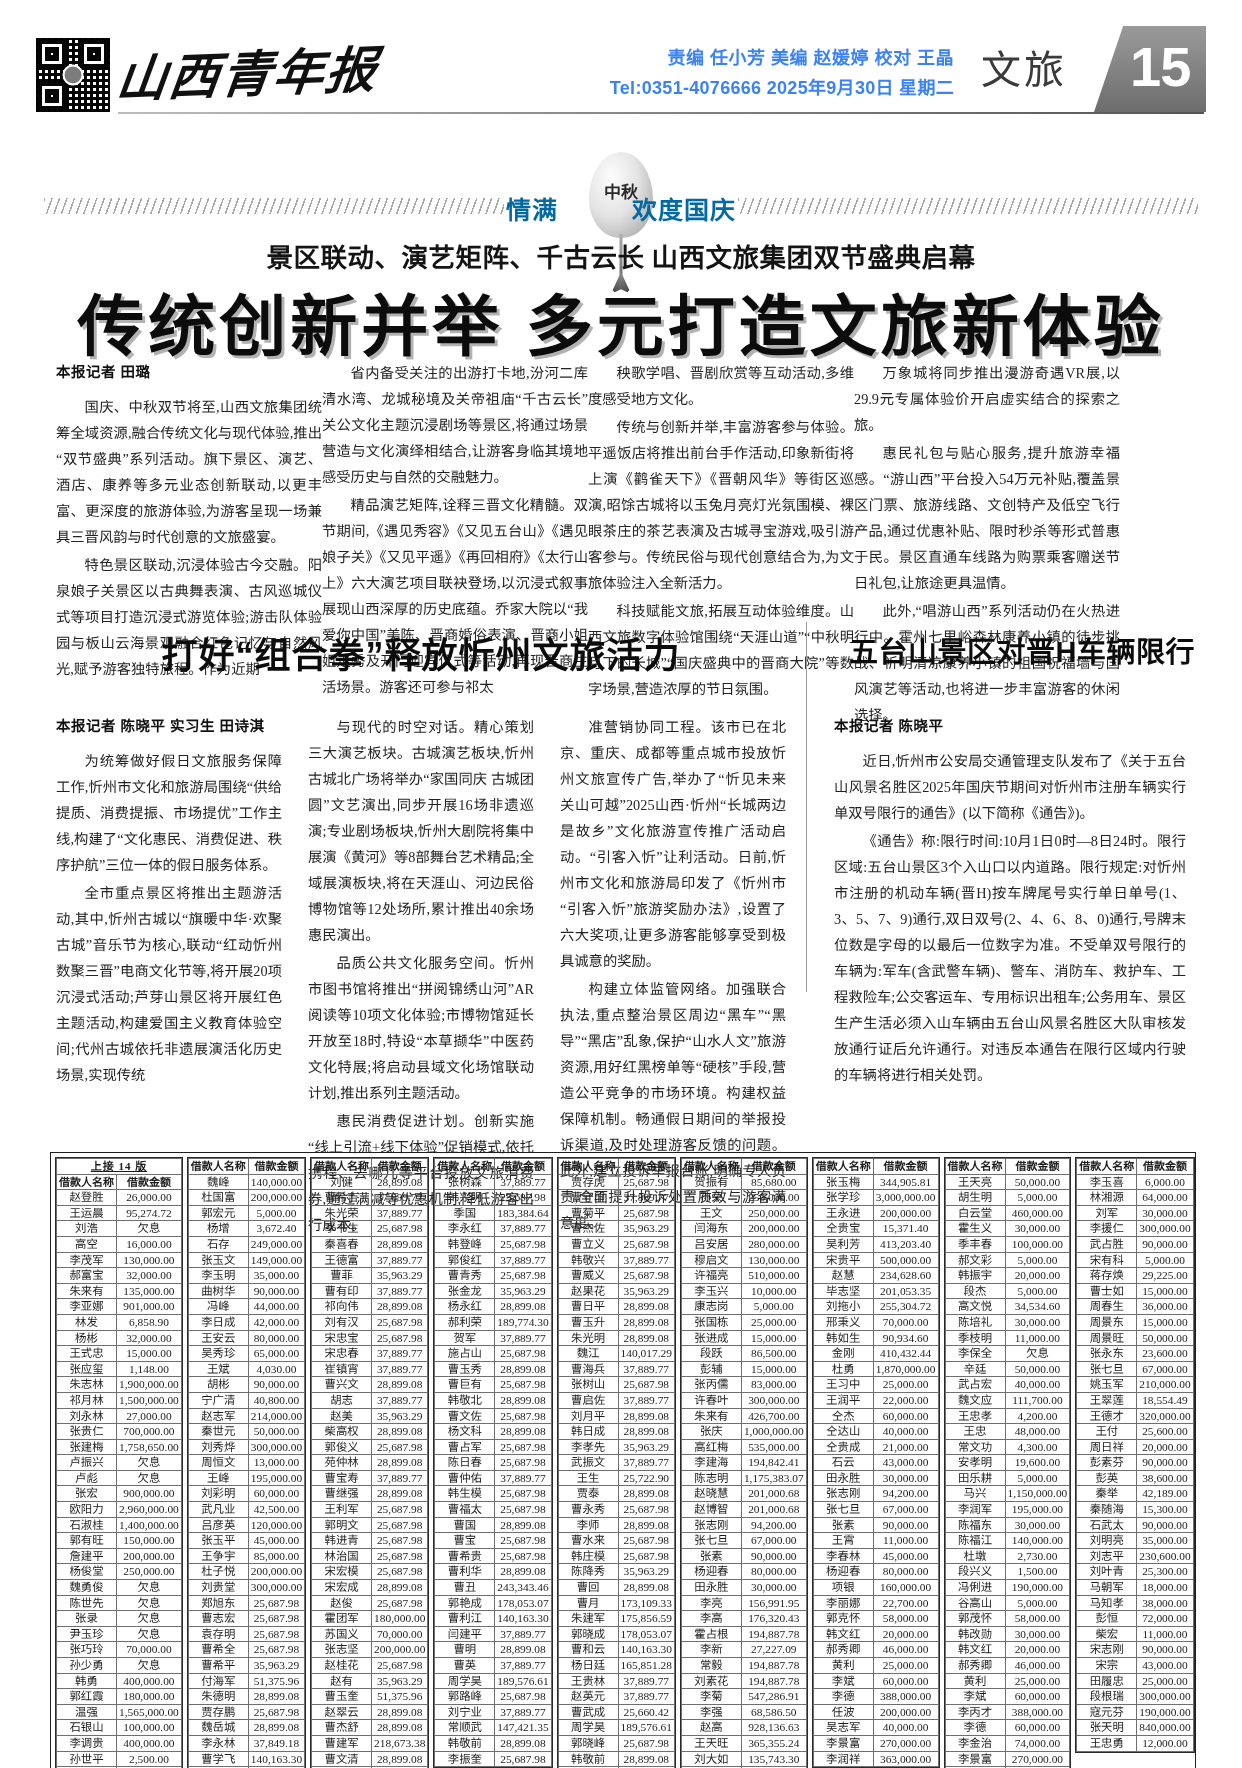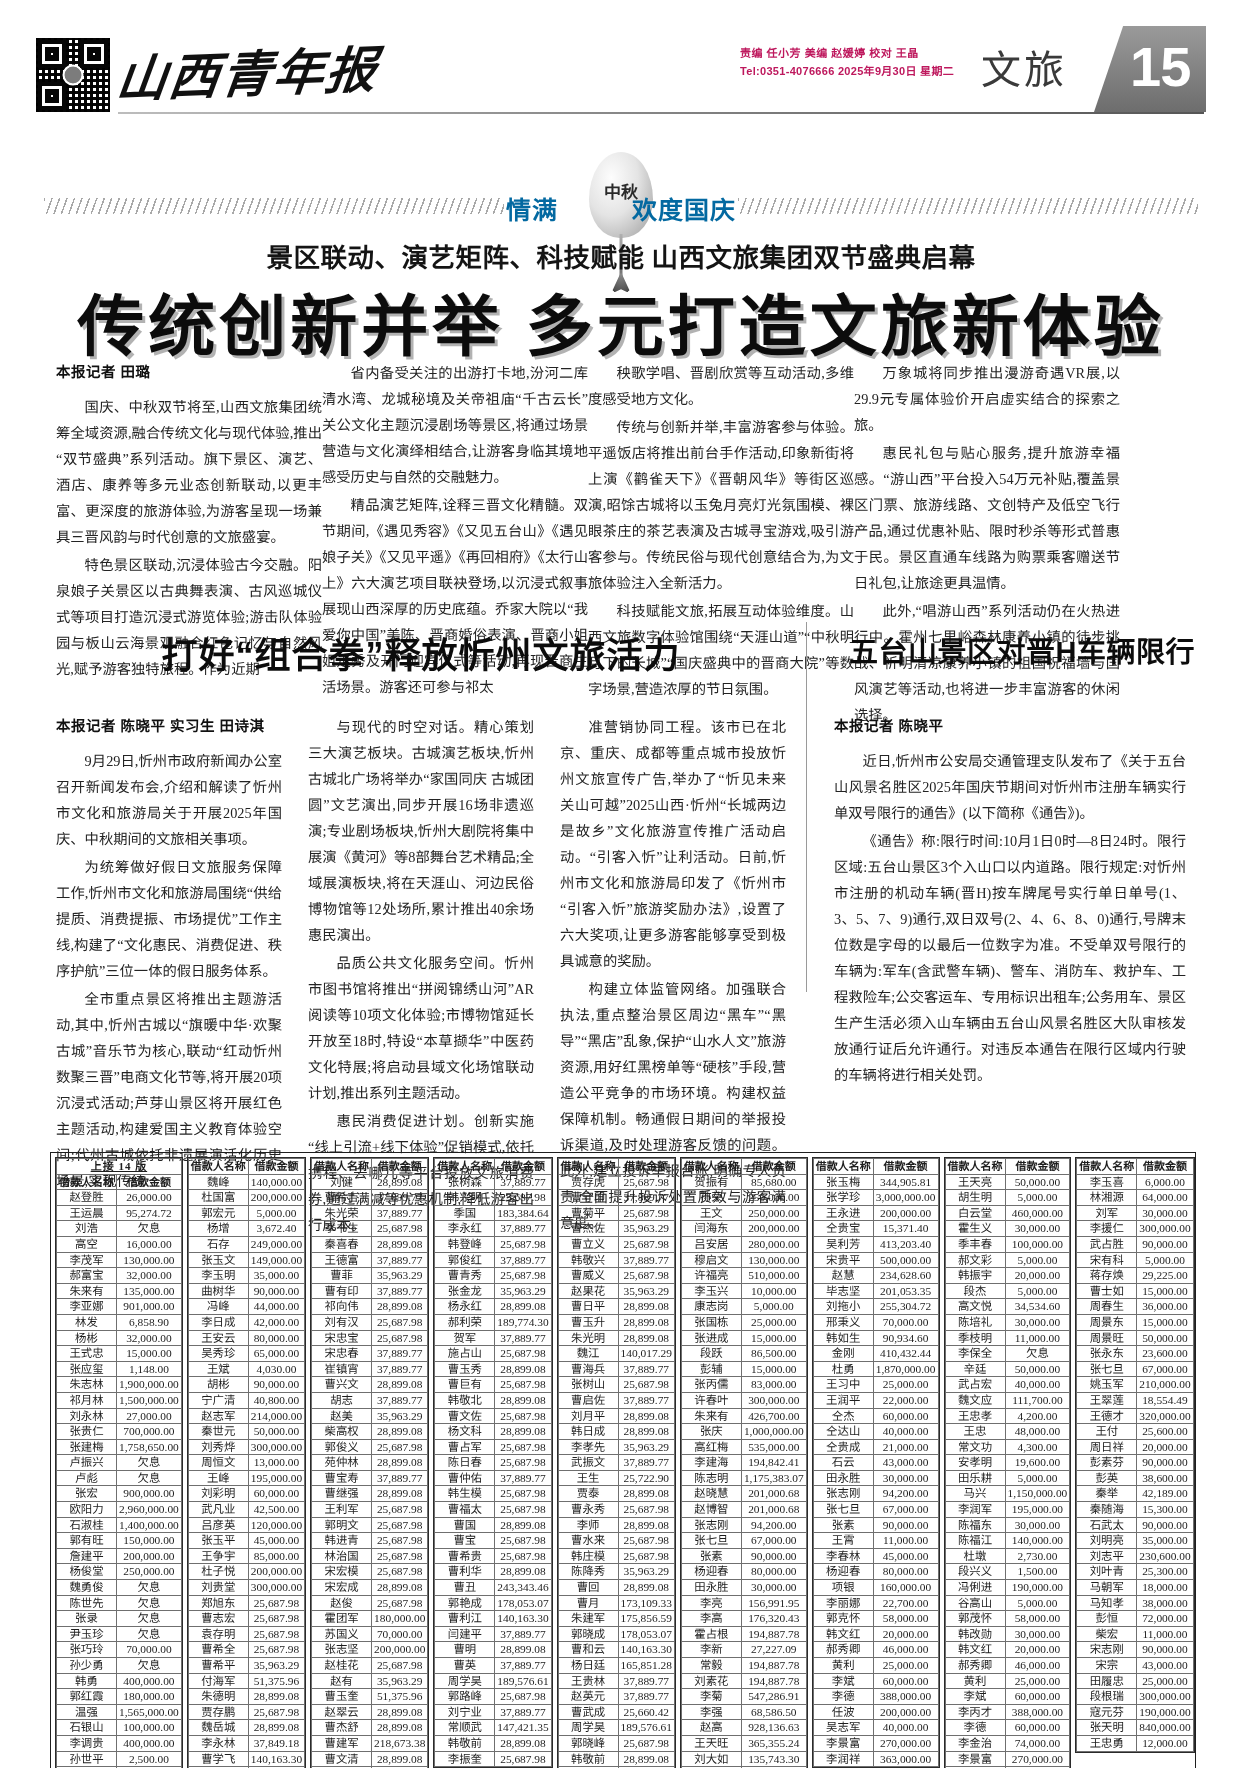--- a/index.html
+++ b/index.html
@@ -71,23 +71,24 @@
   .masthead-rule {
     position: absolute;
     left: 118px; top: 112px;
     width: 1086px; height: 2px;
     background: linear-gradient(90deg,#bdbdbd,#8d8d8d 40%,#555);
   }
 
   .mast-info {
     position: absolute;
     right: 288px; top: 44px;
+    text-align: right;
     font-family: "Liberation Sans", sans-serif;
-    font-size: 11px;
-    color: #be185d;
+    font-size: 18px;
+    color: #3b82f6;
     line-height: 1.65;
     white-space: nowrap;
   }
   .mast-info .row1 { font-weight: 700; letter-spacing: .5px; }
   .mast-info .row2 { font-weight: 700; letter-spacing: .3px; }
 
   .section-name {
     position: absolute;
     right: 175px; top: 38px;
     font-family: "Liberation Serif", serif;
@@ -357,21 +358,21 @@
   <div class="banner">
     <div class="hatch-l"></div>
     <div class="hatch-r"></div>
     <div class="bn-left">情满</div>
     <div class="moon"></div>
     <div class="moon-char">中秋</div>
     <div class="tassel"></div>
     <div class="bn-right">欢度国庆</div>
   </div>
 
-  <div class="shoulder">景区联动、演艺矩阵、科技赋能 山西文旅集团双节盛典启幕</div>
+  <div class="shoulder">景区联动、演艺矩阵、千古云长 山西文旅集团双节盛典启幕</div>
   <div class="headline">传统创新并举  多元打造文旅新体验</div>
 
   <div class="lead-cols">
     <div class="col">
       <div class="byline">本报记者 田璐</div>
       <p class="para">国庆、中秋双节将至,山西文旅集团统筹全域资源,融合传统文化与现代体验,推出“双节盛典”系列活动。旗下景区、演艺、酒店、康养等多元业态创新联动,以更丰富、更深度的旅游体验,为游客呈现一场兼具三晋风韵与时代创意的文旅盛宴。</p>
       <p class="para">特色景区联动,沉浸体验古今交融。阳泉娘子关景区以古典舞表演、古风巡城仪式等项目打造沉浸式游览体验;游击队体验园与板山云海景观融合红色记忆与自然风光,赋予游客独特旅程。作为近期</p>
     </div>
     <div class="col">
       <p class="para">省内备受关注的出游打卡地,汾河二库清水湾、龙城秘境及关帝祖庙“千古云长”关公文化主题沉浸剧场等景区,将通过场景营造与文化演绎相结合,让游客身临其境地感受历史与自然的交融魅力。</p>
@@ -389,21 +390,20 @@
     </div>
   </div>
 
   <div class="sub-head-a">打好“组合拳”释放忻州文旅活力</div>
   <div class="sub-head-b">五台山景区对晋H车辆限行</div>
   <div class="vrule"></div>
 
   <div class="mid-cols">
     <div class="col">
       <div class="byline">本报记者 陈晓平  实习生 田诗淇</div>
-      <p class="para">9月29日,忻州市政府新闻办公室召开新闻发布会,介绍和解读了忻州市文化和旅游局关于开展2025年国庆、中秋期间的文旅相关事项。</p>
       <p class="para">为统筹做好假日文旅服务保障工作,忻州市文化和旅游局围绕“供给提质、消费提振、市场提优”工作主线,构建了“文化惠民、消费促进、秩序护航”三位一体的假日服务体系。</p>
       <p class="para">全市重点景区将推出主题游活动,其中,忻州古城以“旗暖中华·欢聚古城”音乐节为核心,联动“红动忻州 数聚三晋”电商文化节等,将开展20项沉浸式活动;芦芽山景区将开展红色主题活动,构建爱国主义教育体验空间;代州古城依托非遗展演活化历史场景,实现传统</p>
     </div>
     <div class="col">
       <p class="para">与现代的时空对话。精心策划三大演艺板块。古城演艺板块,忻州古城北广场将举办“家国同庆 古城团圆”文艺演出,同步开展16场非遗巡演;专业剧场板块,忻州大剧院将集中展演《黄河》等8部舞台艺术精品;全域展演板块,将在天涯山、河边民俗博物馆等12处场所,累计推出40余场惠民演出。</p>
       <p class="para">品质公共文化服务空间。忻州市图书馆将推出“拼阅锦绣山河”AR阅读等10项文化体验;市博物馆延长开放至18时,特设“本草撷华”中医药文化特展;将启动县域文化场馆联动计划,推出系列主题活动。</p>
       <p class="para">惠民消费促进计划。创新实施“线上引流+线下体验”促销模式,依托携程、去哪儿等平台投放文旅消费券,通过满减等优惠机制,降低游客出行成本。</p>
     </div>
     <div class="col">
       <p class="para">准营销协同工程。该市已在北京、重庆、成都等重点城市投放忻州文旅宣传广告,举办了“忻见未来 关山可越”2025山西·忻州“长城两边是故乡”文化旅游宣传推广活动启动。“引客入忻”让利活动。日前,忻州市文化和旅游局印发了《忻州市“引客入忻”旅游奖励办法》,设置了六大奖项,让更多游客能够享受到极具诚意的奖励。</p>

